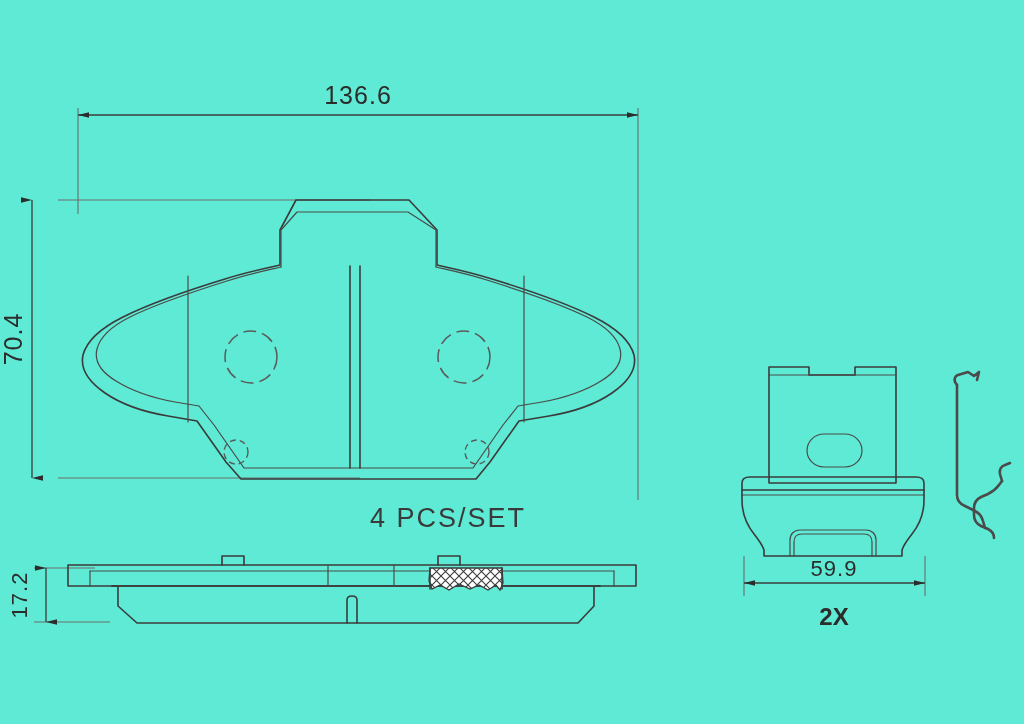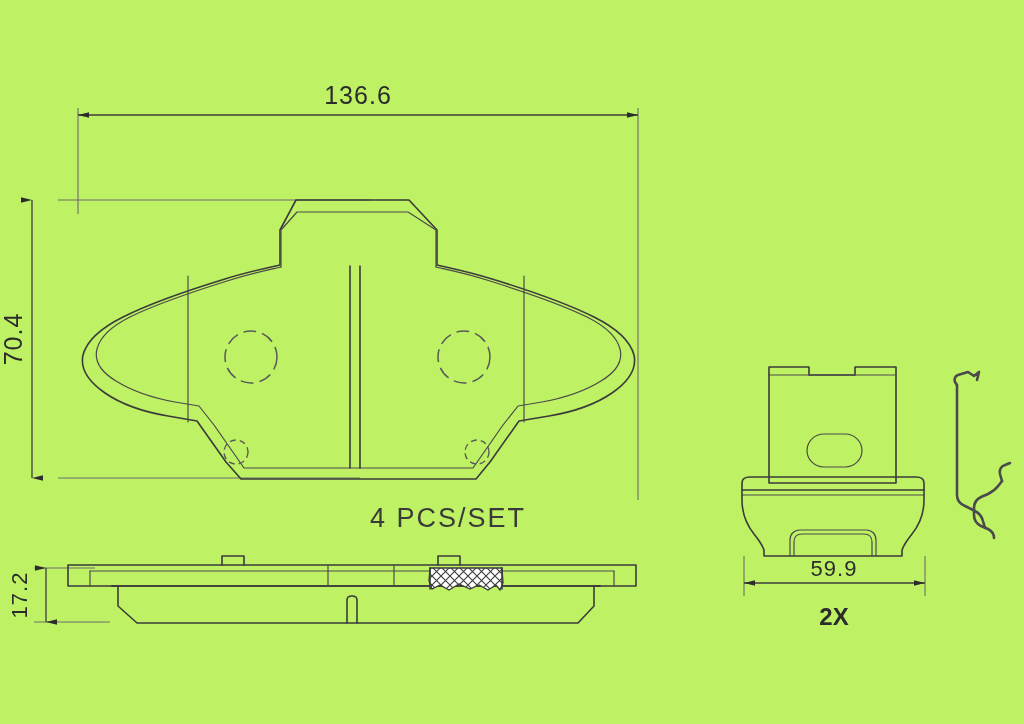--- a/index.html
+++ b/index.html
@@ -7,21 +7,21 @@
     padding: 0;
     background: #ffffff;
   }
   body {
     font-family: "Liberation Sans", sans-serif;
   }
   #drawing-root {
     position: relative;
     width: 1024px;
     height: 724px;
-    background: #bef264;
+    background: #5eead4;
     overflow: hidden;
   }
   #drawing-svg {
     position: absolute;
     left: 0;
     top: 0;
     width: 1024px;
     height: 724px;
     display: block;
   }

